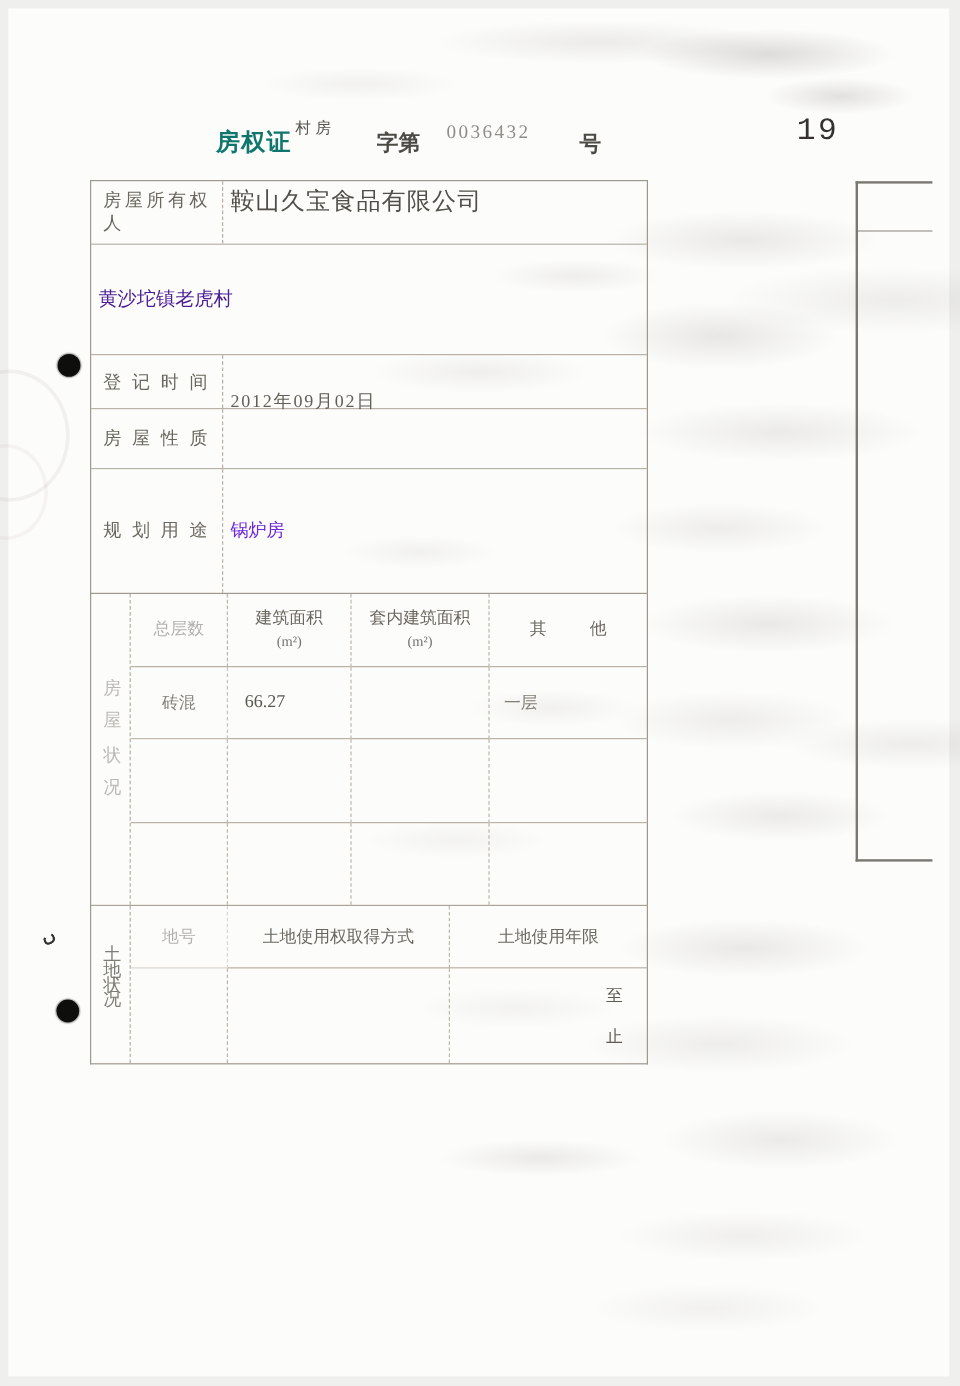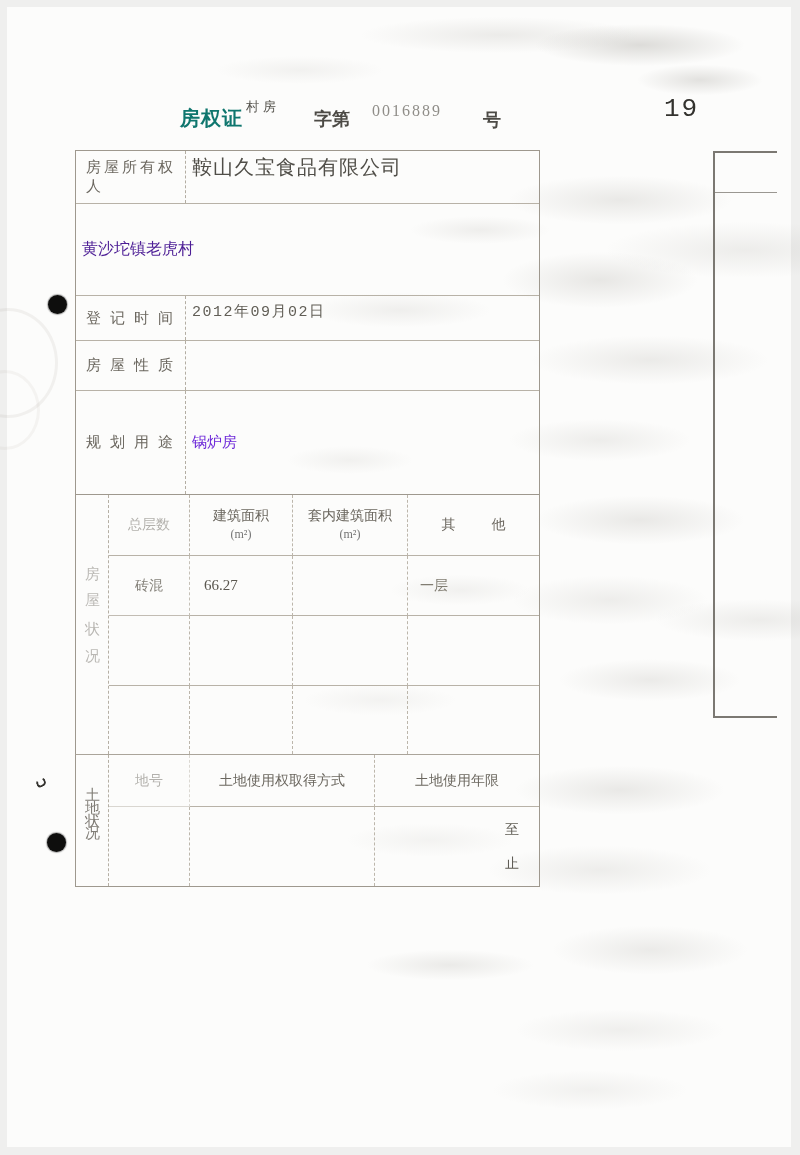--- a/index.html
+++ b/index.html
@@ -70,33 +70,33 @@
   .t-prefix { left:314px; top:107px; font-size:18px; font-weight:bold; color:#4c4a45; }
   .t-serial { left:372px; top:102px; font-size:16px; letter-spacing:2px; color:#8f8d88; }
   .t-suffix { left:483px; top:108px; font-size:18px; font-weight:bold; color:#4c4a45; }
   .t-page   { left:664px; top:94px;  font-size:26px; color:#33322e; letter-spacing:2px; font-family:"Liberation Mono","DejaVu Sans Mono",monospace; }
 
   
   .secA {
     position:absolute; left:75px; top:150px; width:465px; height:345px;
     border:1px solid #9e988e; display:flex; flex-direction:column; z-index:2;
   }
-  .arow { display:flex; border-bottom:1px solid #b8b2a7;font-family:Liberation Mono, monospace; }
+  .arow { display:flex; border-bottom:1px solid #b8b2a7; }
   .arow:last-child { border-bottom:none; flex:1; }
   .h53{height:53px;} .h50{height:50px;} .h92{height:92px;} .h45{height:45px;} .h50b{height:50px;}
   .albl {
     width:110px; border-right:1px dashed #b3ada2;
     display:flex; align-items:center; padding:0 12px 0 10px;
     font-size:15px; color:#6b675f;
   }
   .jlabel { display:block; width:100%; text-align:justify; text-align-last:justify; }
   .aval { flex:1; display:flex; align-items:center; padding-left:6px; font-size:16px; color:#4c1d95; }
   .aval.v-top { align-items:flex-start; padding-top:3px; }
   .aval.owner { font-size:20px; letter-spacing:1px; color:#504e48; }
-  .aval.date  { font-size:15px; letter-spacing:1.5px; color:#615e56; align-items:flex-start; padding-top:6px; }
+  .aval.date  { font-size:15px; letter-spacing:1.5px; color:#615e56; align-items:flex-start; padding-top:6px;margin-top:23px; }
   .aval.use   { font-size:15px; color:#6d28d9; }
 
   .secB {
     position:absolute; left:75px; top:495px; width:465px; height:260px;
     border-left:1px solid #9e988e; border-right:1px solid #9e988e; border-bottom:1px solid #aaa49a;
     display:flex; z-index:2;
   }
   .secC {
     position:absolute; left:75px; top:755px; width:465px; height:132px;
     border-left:1px solid #9e988e; border-right:1px solid #9e988e; border-bottom:1px solid #9e988e;
@@ -152,21 +152,21 @@
 <div class="stamp-arc s1"></div>
 <div class="stamp-arc s2"></div>
 <div class="punch-hole hole1"></div>
 <div class="punch-hole hole2"></div>
 <div class="ink-mark"></div>
 
 <div class="titlebar">
   <span class="t-name">房权证</span>
   <span class="t-type">村房</span>
   <span class="t-prefix">字第</span>
-  <span class="t-serial">0016889</span>
+  <span class="t-serial">0036432</span>
   <span class="t-suffix">号</span>
   <span class="t-page">19</span>
 </div>
 
 <div class="secA">
   <div class="arow h53">
     <div class="albl">
         <span class="jlabel">房屋所有权人</span>
       </div>
     <div class="aval v-top owner">鞍山久宝食品有限公司</div>

